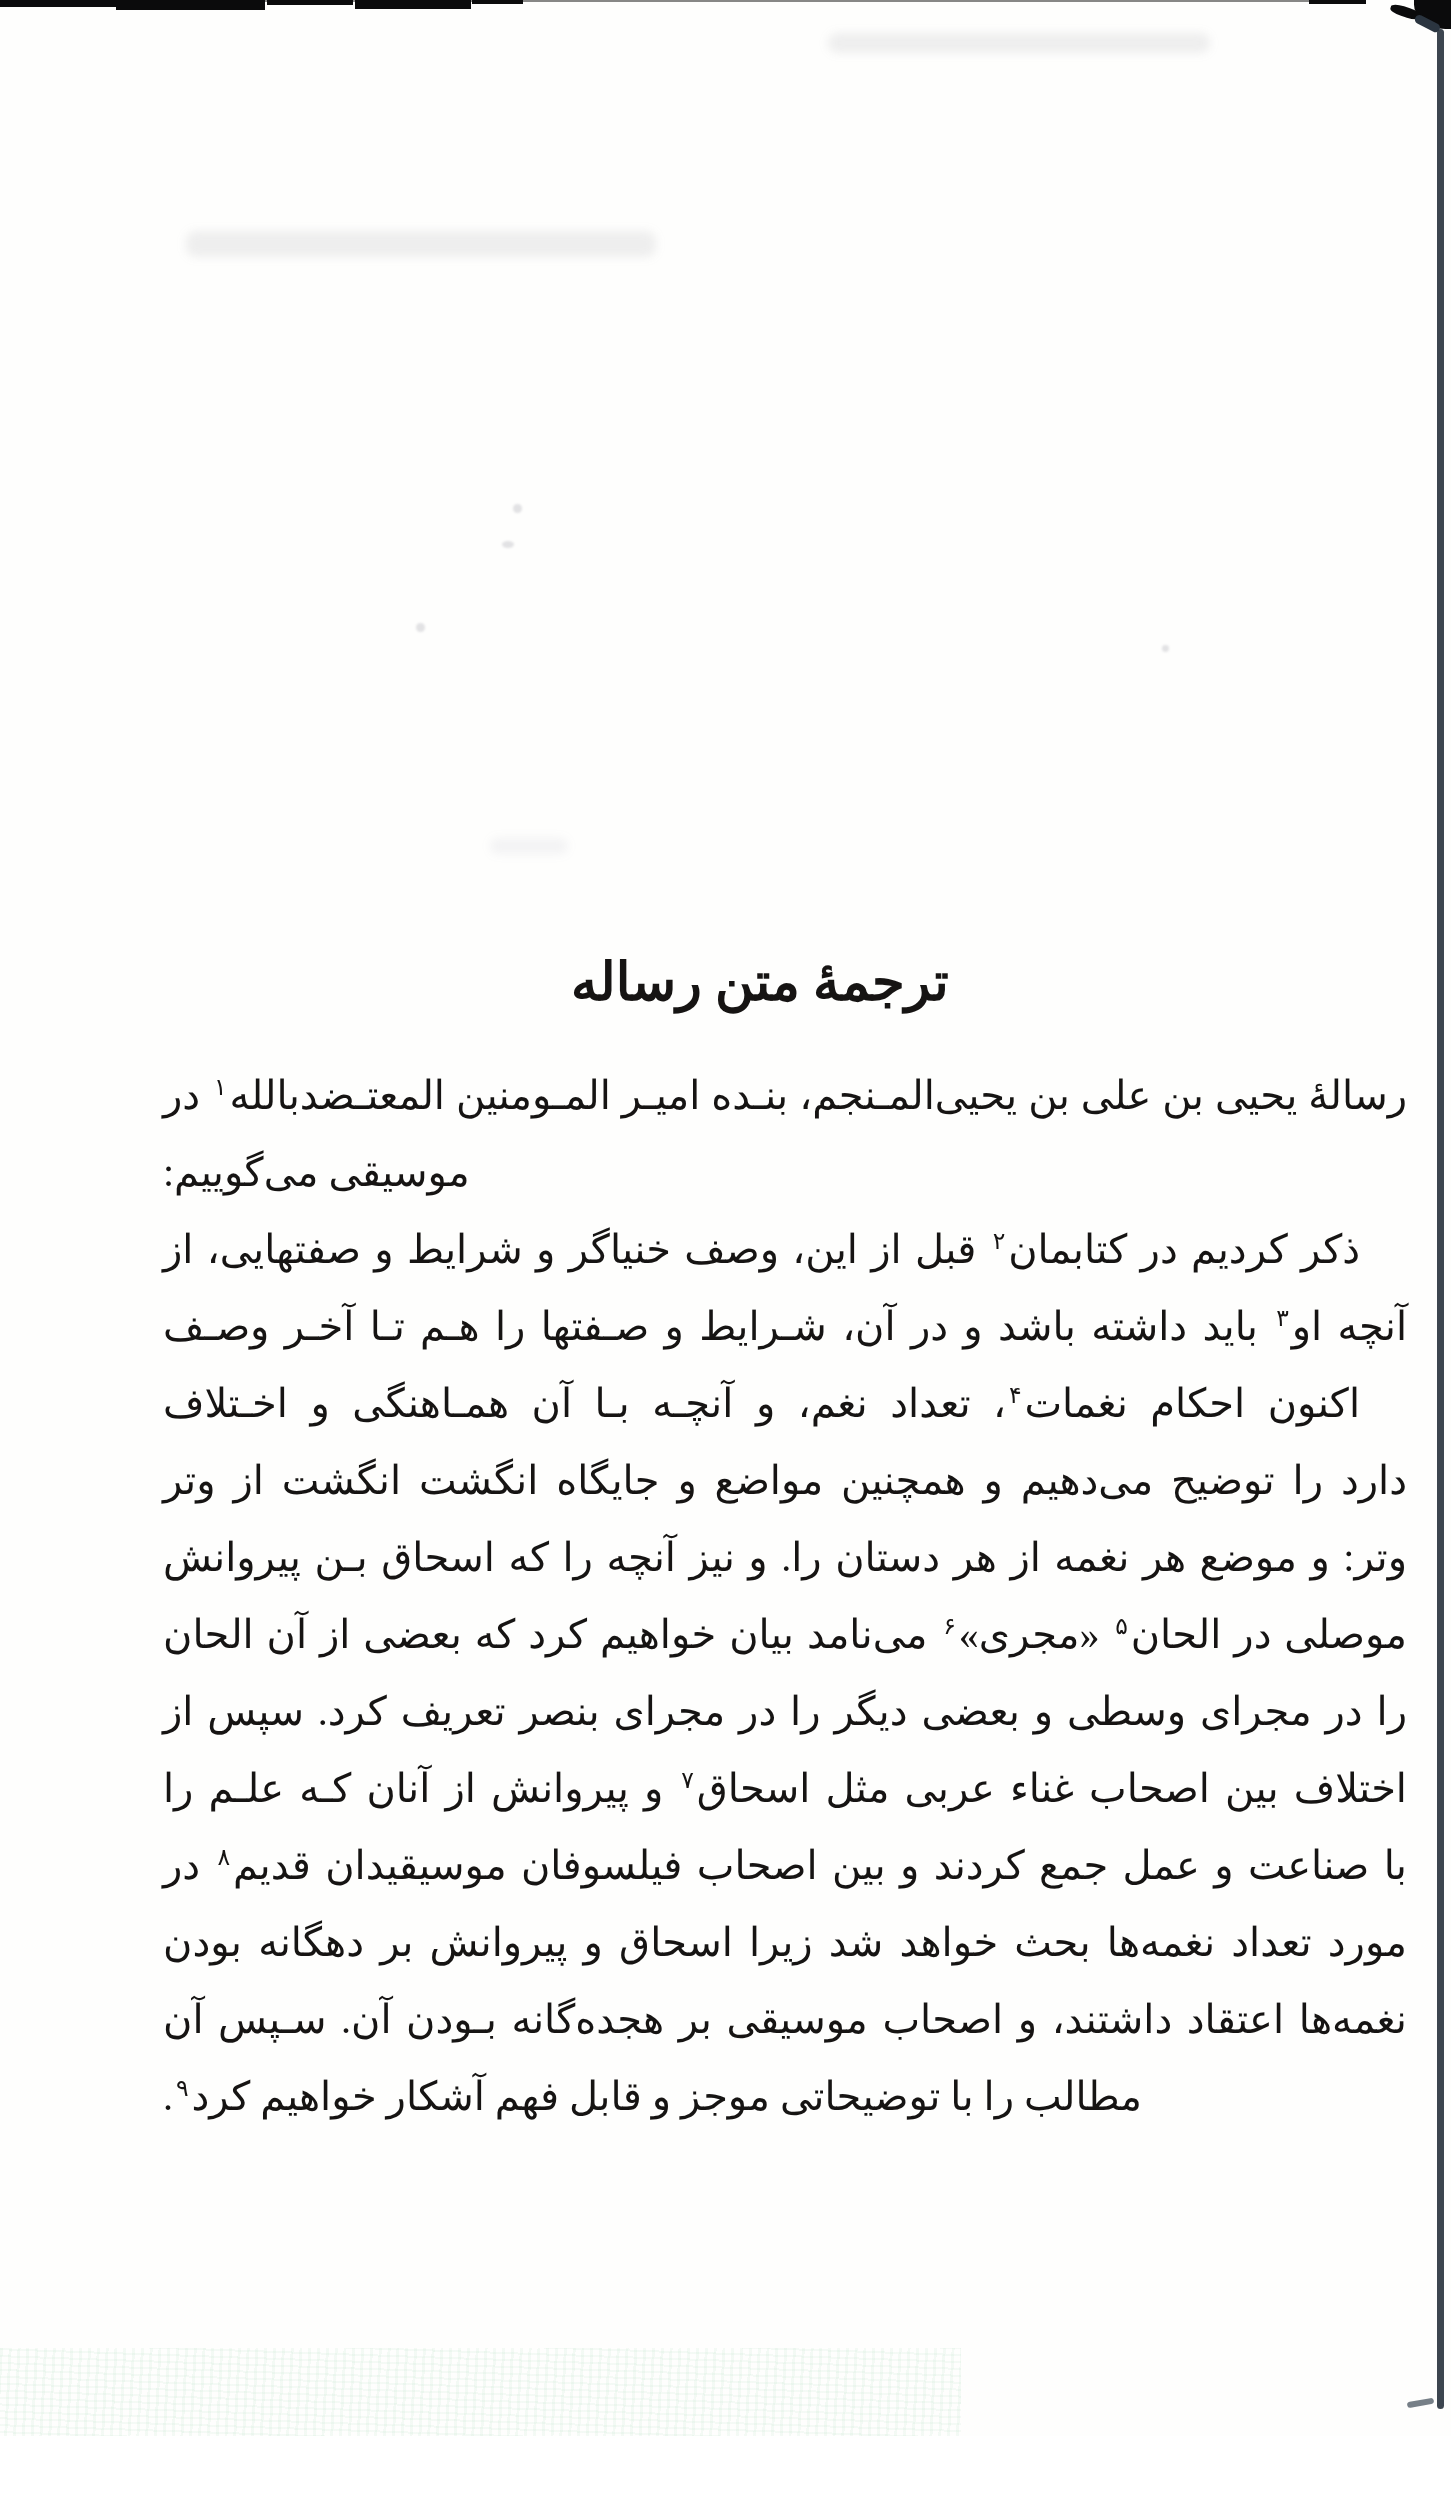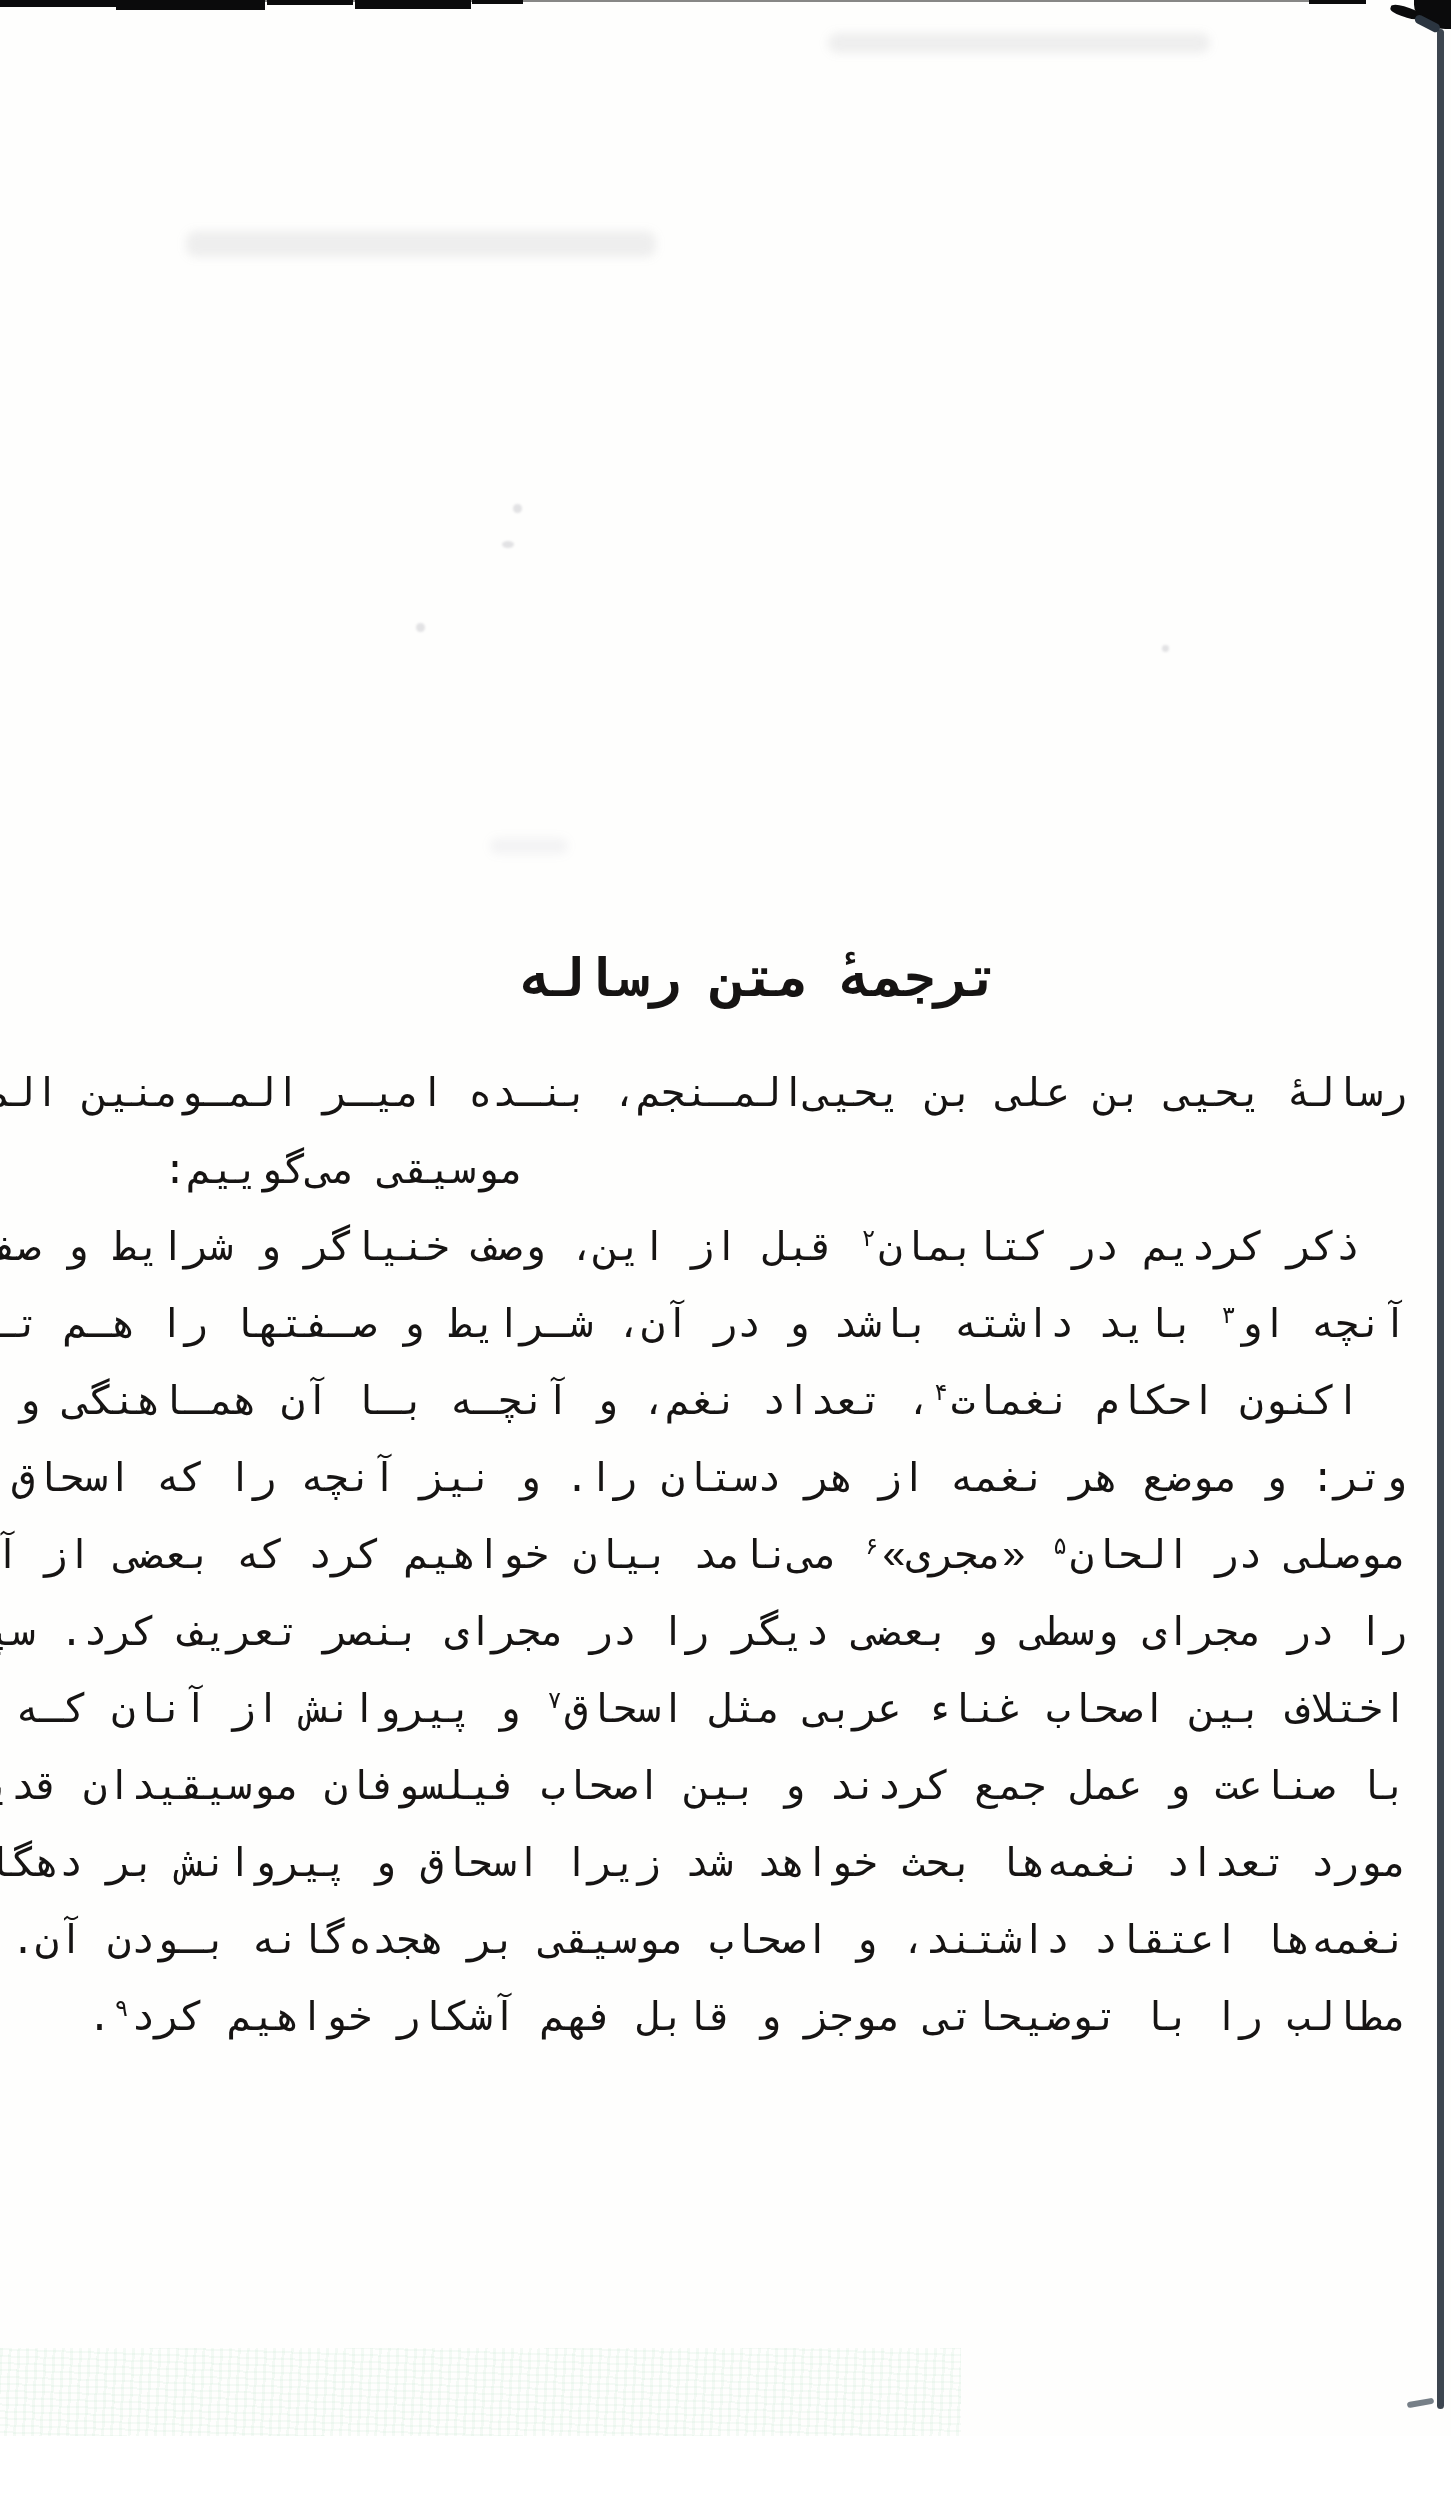--- a/index.html
+++ b/index.html
@@ -2,21 +2,21 @@
 <html lang="fa" style="--paper: #fefefd; --ink-text: #161413; --ink-black: #0b0b0c; --edge: #2b3540; --green-mark: #79b98a;"><head>
 <meta charset="utf-8">
 <style>
   html,body{margin:0;padding:0;background:#ffffff;}
   .page{
     position:relative;
     width:1452px;height:2436px;
     background:var(--paper,#fefefd);
     overflow:hidden;
     direction:rtl;
-    font-family:Liberation Mono, monospace;
+    font-family:Liberation Serif, serif;
     color:var(--ink-text,#161413);
   }
   
   .title{
     position:absolute;
     top:947px;left:0;right:0;
     margin:0;
     text-align:center;
     transform:translateX(34px);
     font-size:53px;line-height:71px;
@@ -107,20 +107,21 @@
   <div class="art green-strip"></div>
   <div class="art green-corner"></div>
 
   <h1 class="title">ترجمهٔ متن رساله</h1>
   <div class="text-body">
       <div class="line line-justify">رسالهٔ یحیی بن علی بن یحیی‌المـنجم، بنـده امیـر المـومنین المعتـضدبالله<sup>۱</sup> در</div>
       <div class="line line-start">موسیقی می‌گوییم:</div>
       <div class="line line-justify" style="padding-right: 47px;">ذکر کردیم در کتابمان<sup>۲</sup> قبل از این، وصف خنیاگر و شرایط و صفتهایی، از</div>
       <div class="line line-justify">آنچه او<sup>۳</sup> باید داشته باشد و در آن، شـرایط و صـفتها را هـم تـا آخـر وصـف</div>
       <div class="line line-justify" style="padding-right: 47px;">اکنون احکام نغمات<sup>۴</sup>، تعداد نغم، و آنچـه بـا آن همـاهنگی و اخـتلاف</div>
+      <div class="line line-justify">دارد را توضیح می‌دهیم و همچنین مواضع و جایگاه انگشت انگشت از وتر</div>
       <div class="line line-justify">وتر: و موضع هر نغمه از هر دستان را. و نیز آنچه را که اسحاق بـن پیروانش</div>
       <div class="line line-justify">موصلی در الحان<sup>۵</sup> «مجری»<sup>۶</sup> می‌نامد بیان خواهیم کرد که بعضی از آن الحان</div>
       <div class="line line-justify">را در مجرای وسطی و بعضی دیگر را در مجرای بنصر تعریف کرد. سپس از</div>
       <div class="line line-justify">اختلاف بین اصحاب غناء عربی مثل اسحاق<sup>۷</sup> و پیروانش از آنان کـه علـم را</div>
       <div class="line line-justify">با صناعت و عمل جمع کردند و بین اصحاب فیلسوفان موسیقیدان قدیم<sup>۸</sup> در</div>
       <div class="line line-justify">مورد تعداد نغمه‌ها بحث خواهد شد زیرا اسحاق و پیروانش بر دهگانه بودن</div>
       <div class="line line-justify">نغمه‌ها اعتقاد داشتند، و اصحاب موسیقی بر هجده‌گانه بـودن آن. سـپس آن</div>
       <div class="line line-start">مطالب را با توضیحاتی موجز و قابل فهم آشکار خواهیم کرد<sup>۹</sup>.</div>
     </div>
 

